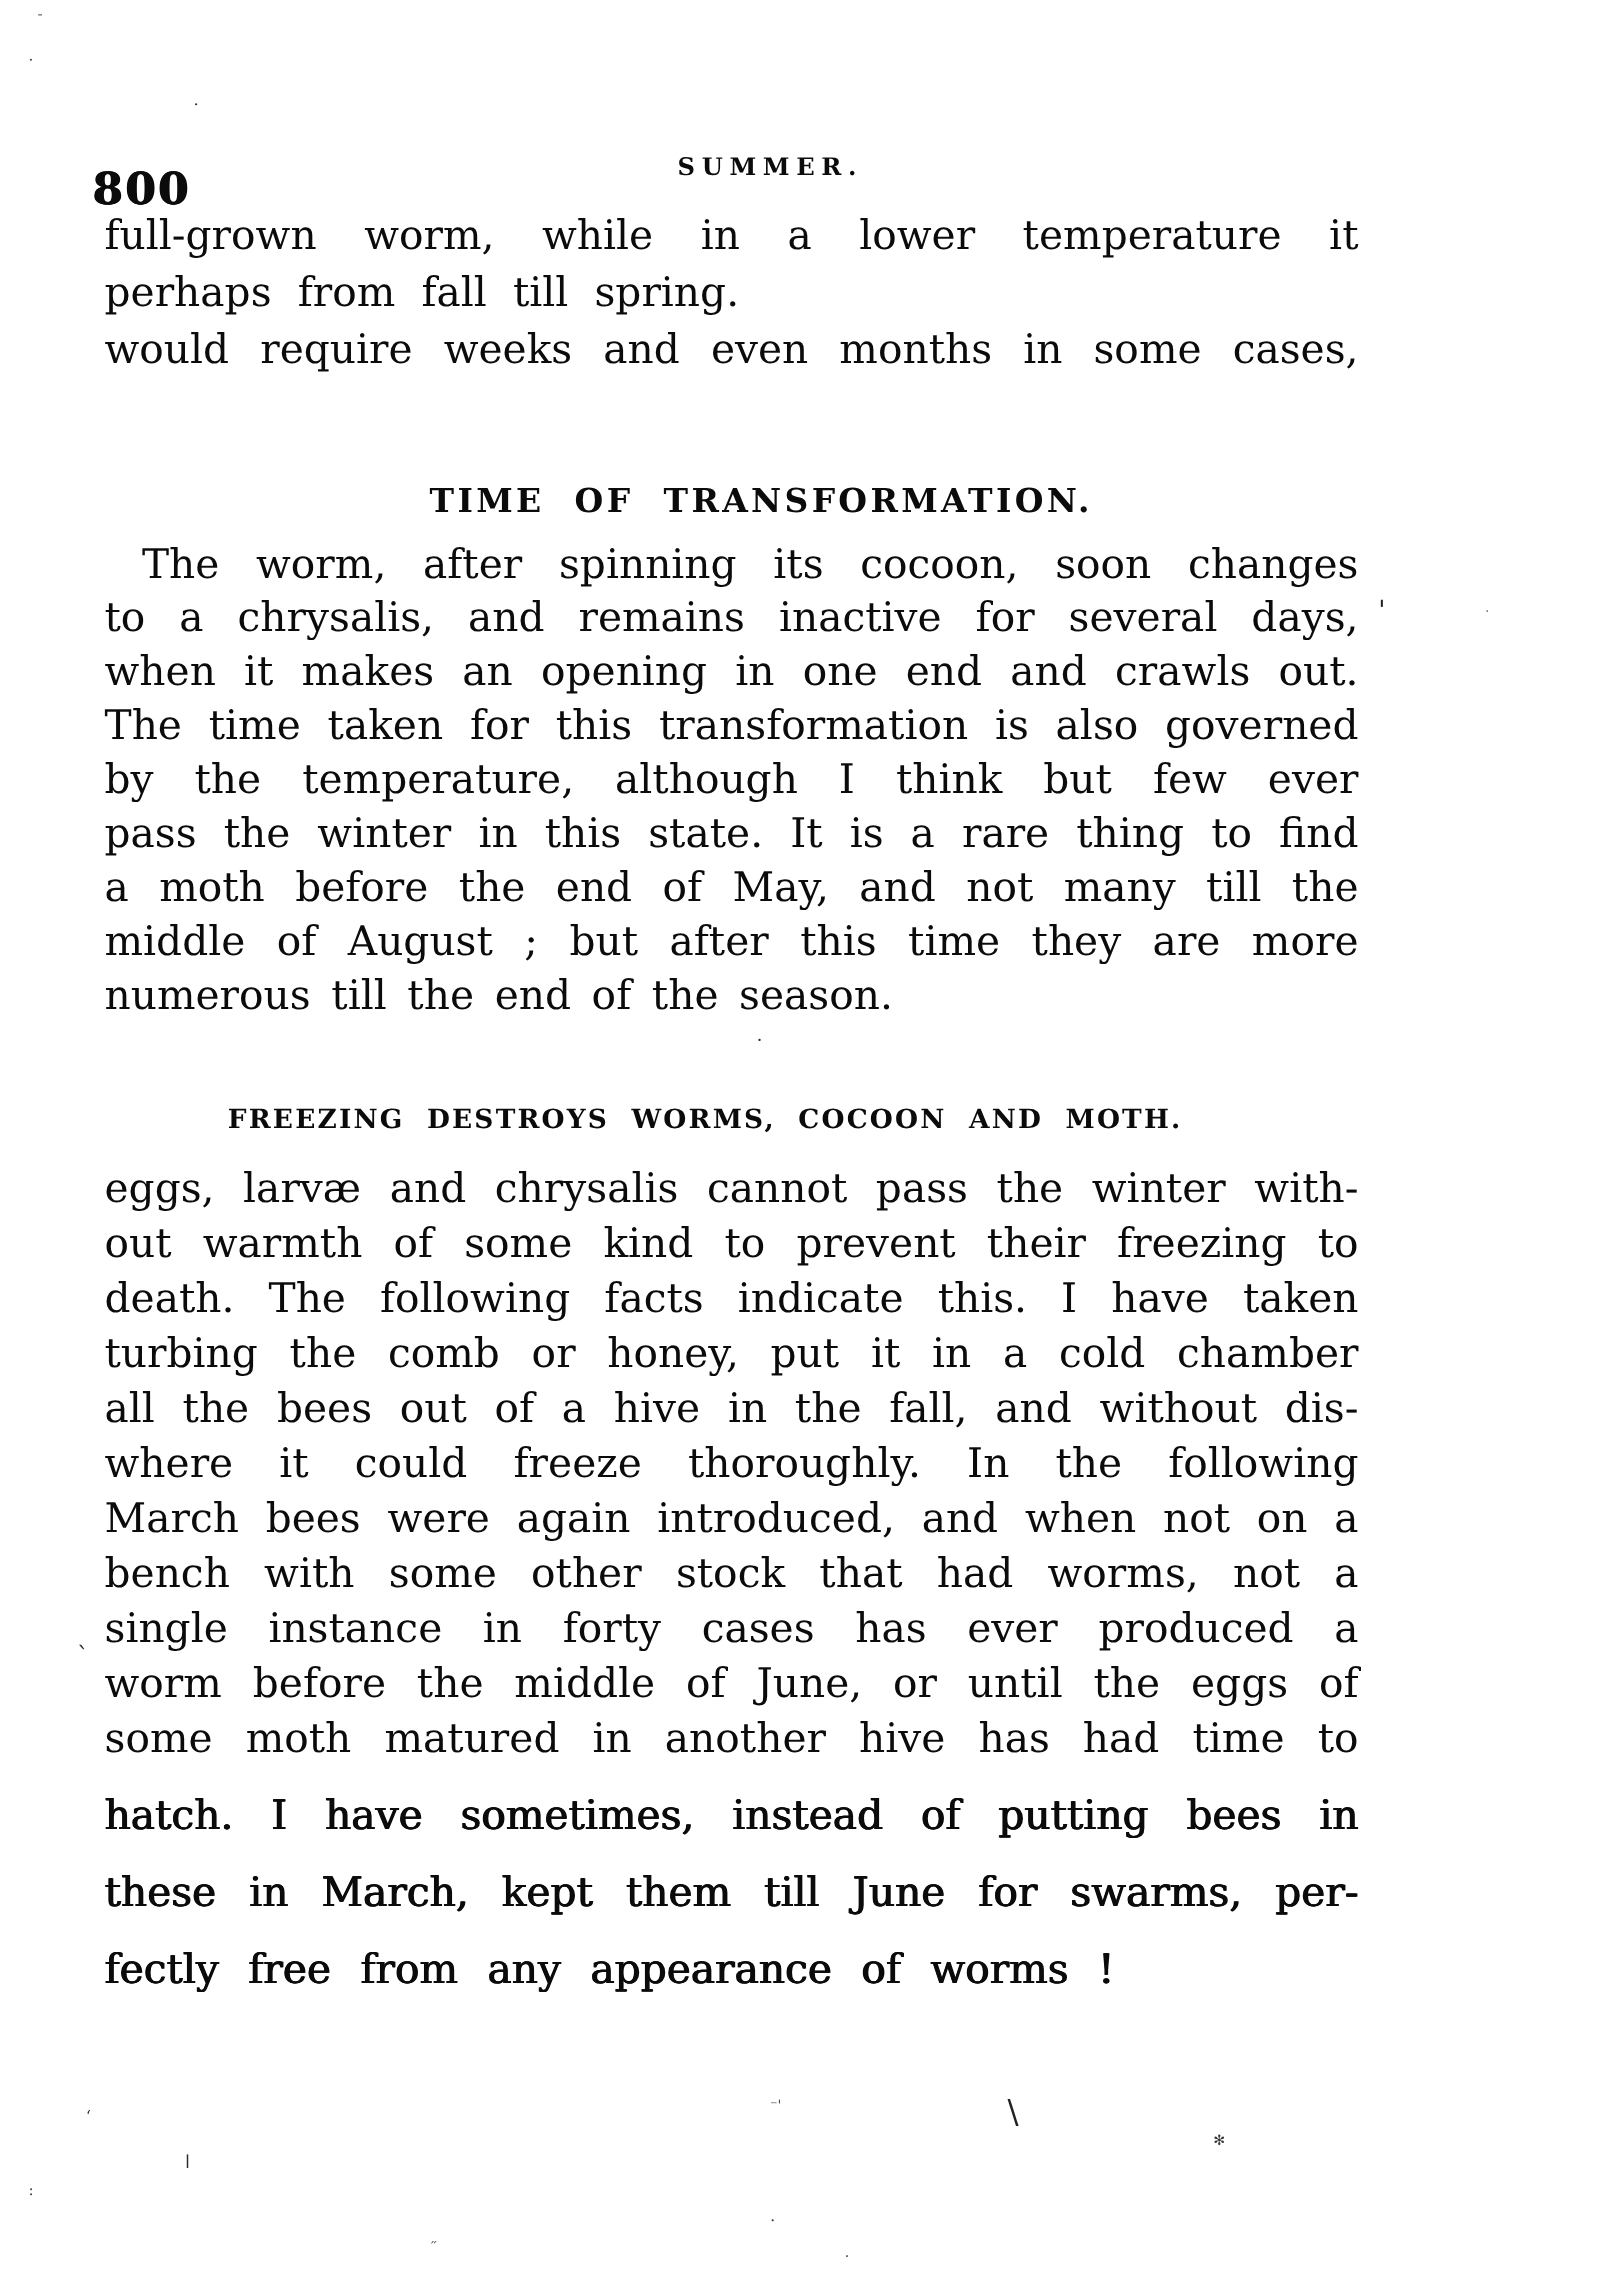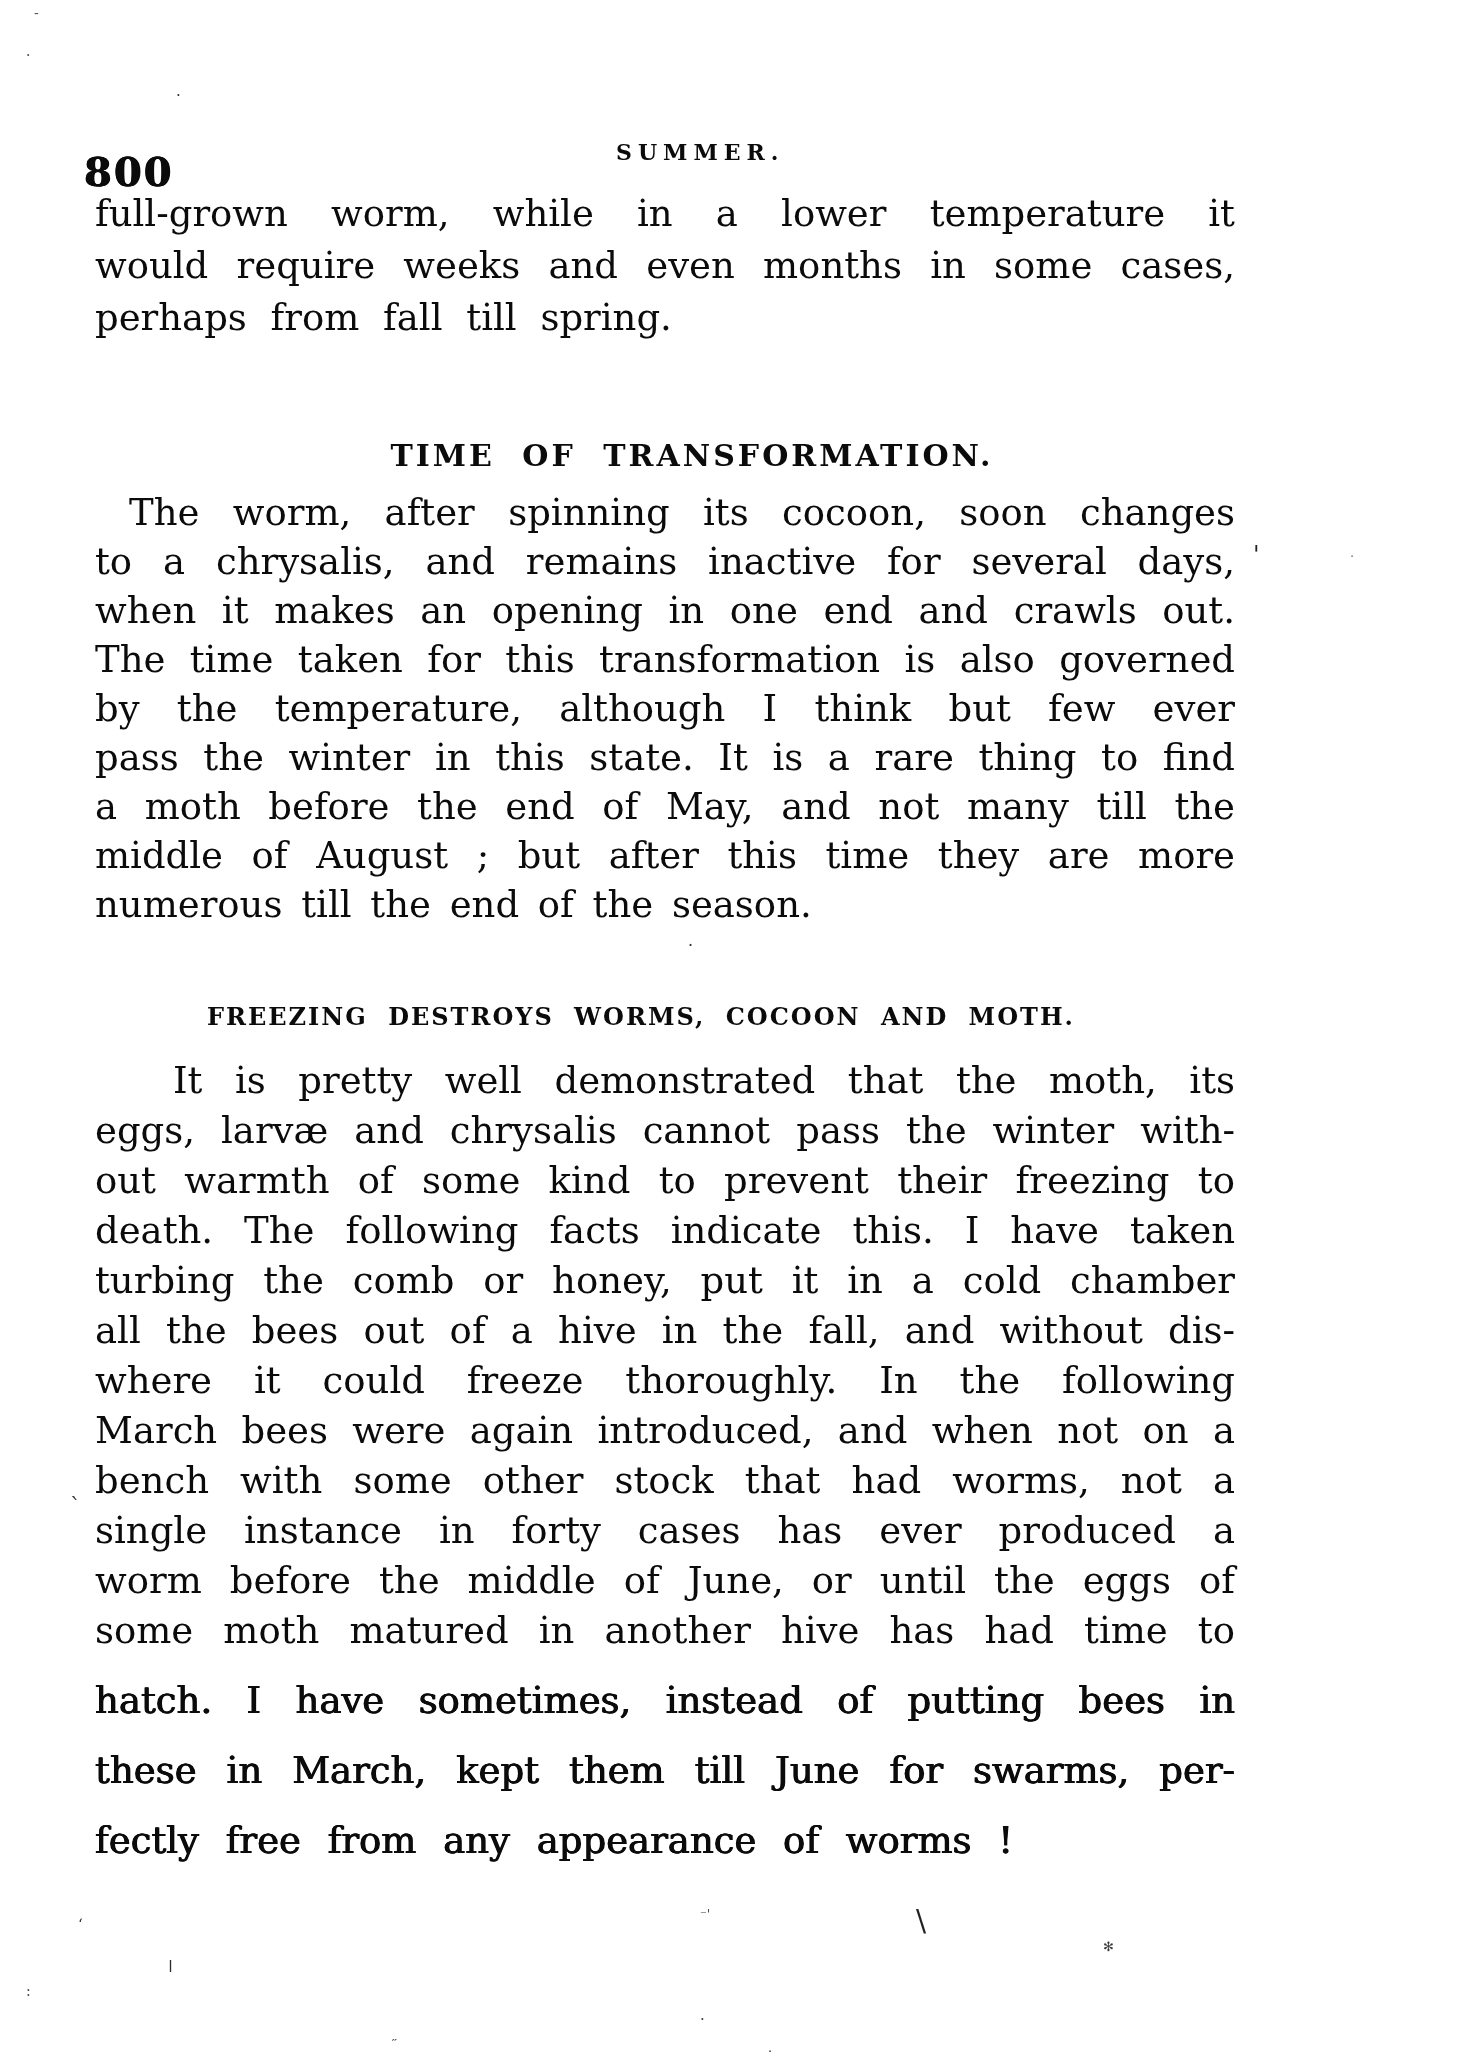--- a/index.html
+++ b/index.html
@@ -45,42 +45,41 @@
 <body>
 
 <div class="page">
 
   <div class="pagenum heavy">800</div>
 
   <div class="runhead">SUMMER.</div>
 
   <div class="col p1">
     <div class="line">full-grown worm, while in a lower temperature it</div>
+    <div class="line last ws1">perhaps from fall till spring.</div>
     <div class="line">would require weeks and even months in some cases,</div>
-    <div class="line last ws1">perhaps from fall till spring.</div>
   </div>
 
   <div class="heading h1">TIME OF TRANSFORMATION.</div>
 
   <div class="col p2">
     <div class="line ind1">The worm, after spinning its cocoon, soon changes</div>
     <div class="line">to a chrysalis, and remains inactive for several days,</div>
     <div class="line">when it makes an opening in one end and crawls out.</div>
     <div class="line">The time taken for this transformation is also governed</div>
     <div class="line">by the temperature, although I think but few ever</div>
     <div class="line">pass the winter in this state. It is a rare thing to find</div>
     <div class="line">a moth before the end of May, and not many till the</div>
     <div class="line">middle of August ; but after this time they are more</div>
     <div class="line last ws2">numerous till the end of the season.</div>
   </div>
 
   <div class="heading h2">FREEZING DESTROYS WORMS, COCOON AND MOTH.</div>
 
   <div class="col p3">
-    <div class="line ind2">It is pretty well demonstrated that the moth, its</div>
     <div class="line">eggs, larvæ and chrysalis cannot pass the winter with-</div>
     <div class="line">out warmth of some kind to prevent their freezing to</div>
     <div class="line">death. The following facts indicate this. I have taken</div>
     <div class="line">turbing the comb or honey, put it in a cold chamber</div>
     <div class="line">all the bees out of a hive in the fall, and without dis-</div>
     <div class="line">where it could freeze thoroughly. In the following</div>
     <div class="line">March bees were again introduced, and when not on a</div>
     <div class="line">bench with some other stock that had worms, not a</div>
     <div class="line">single instance in forty cases has ever produced a</div>
     <div class="line">worm before the middle of June, or until the eggs of</div>

